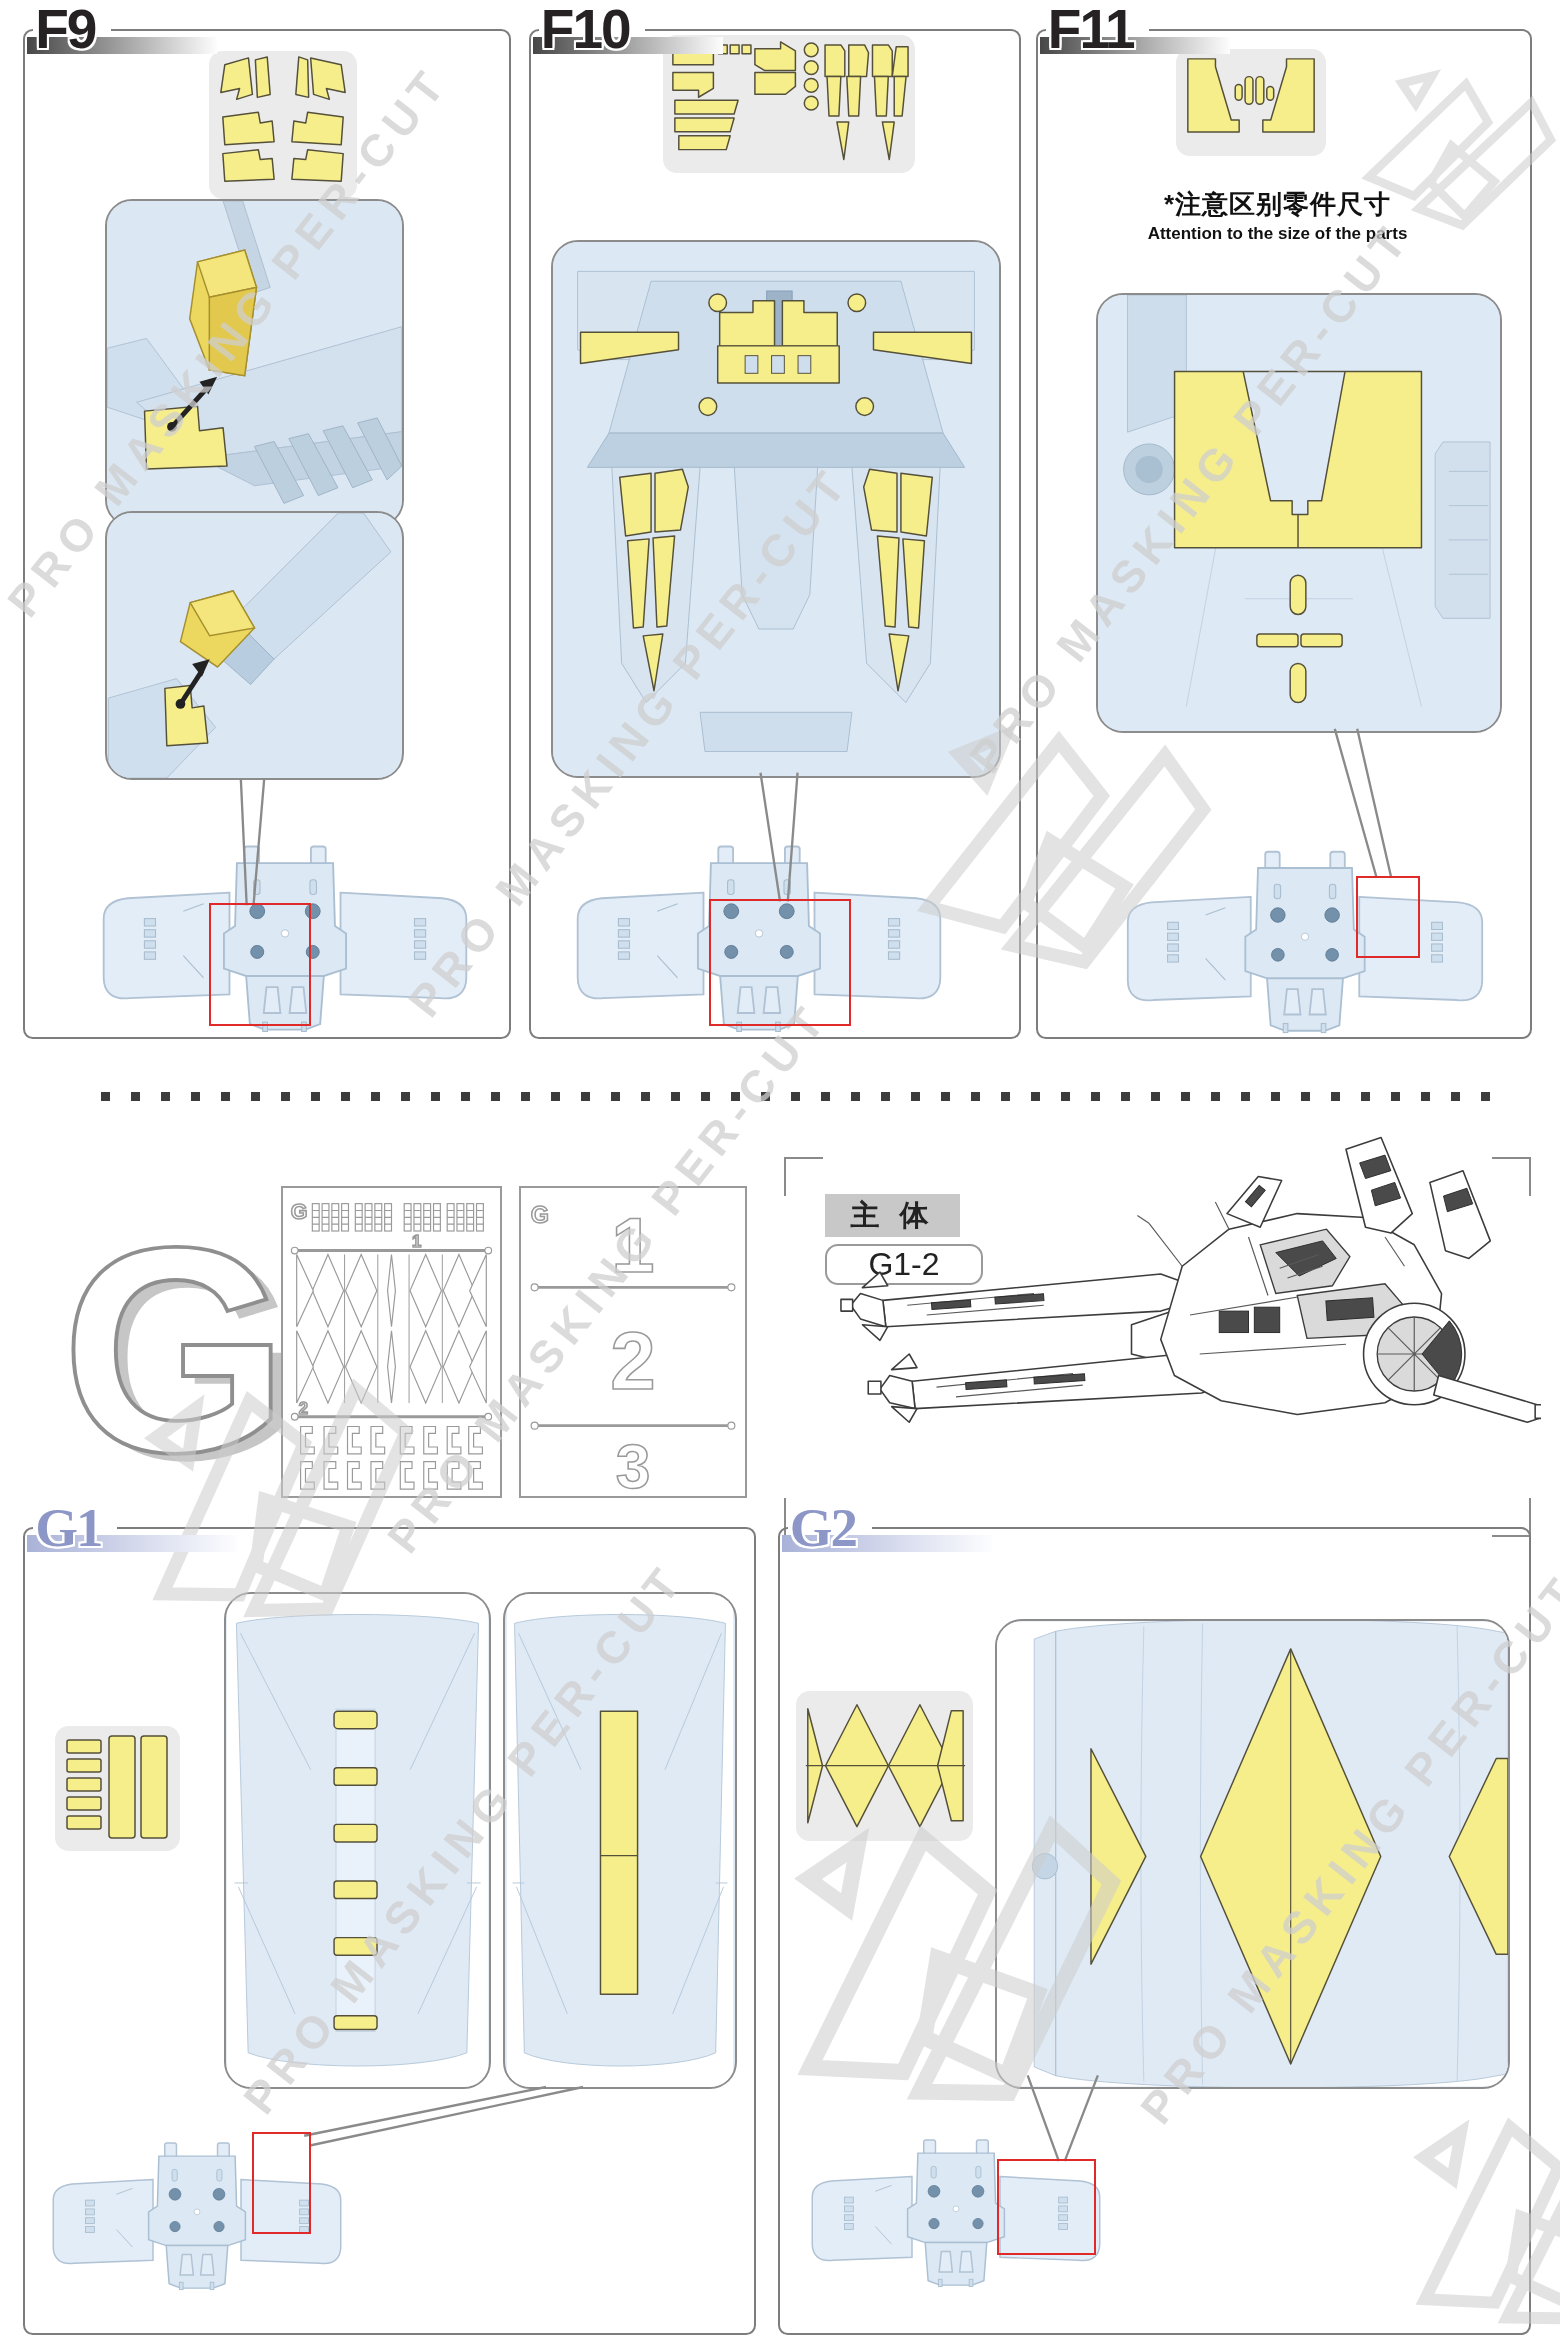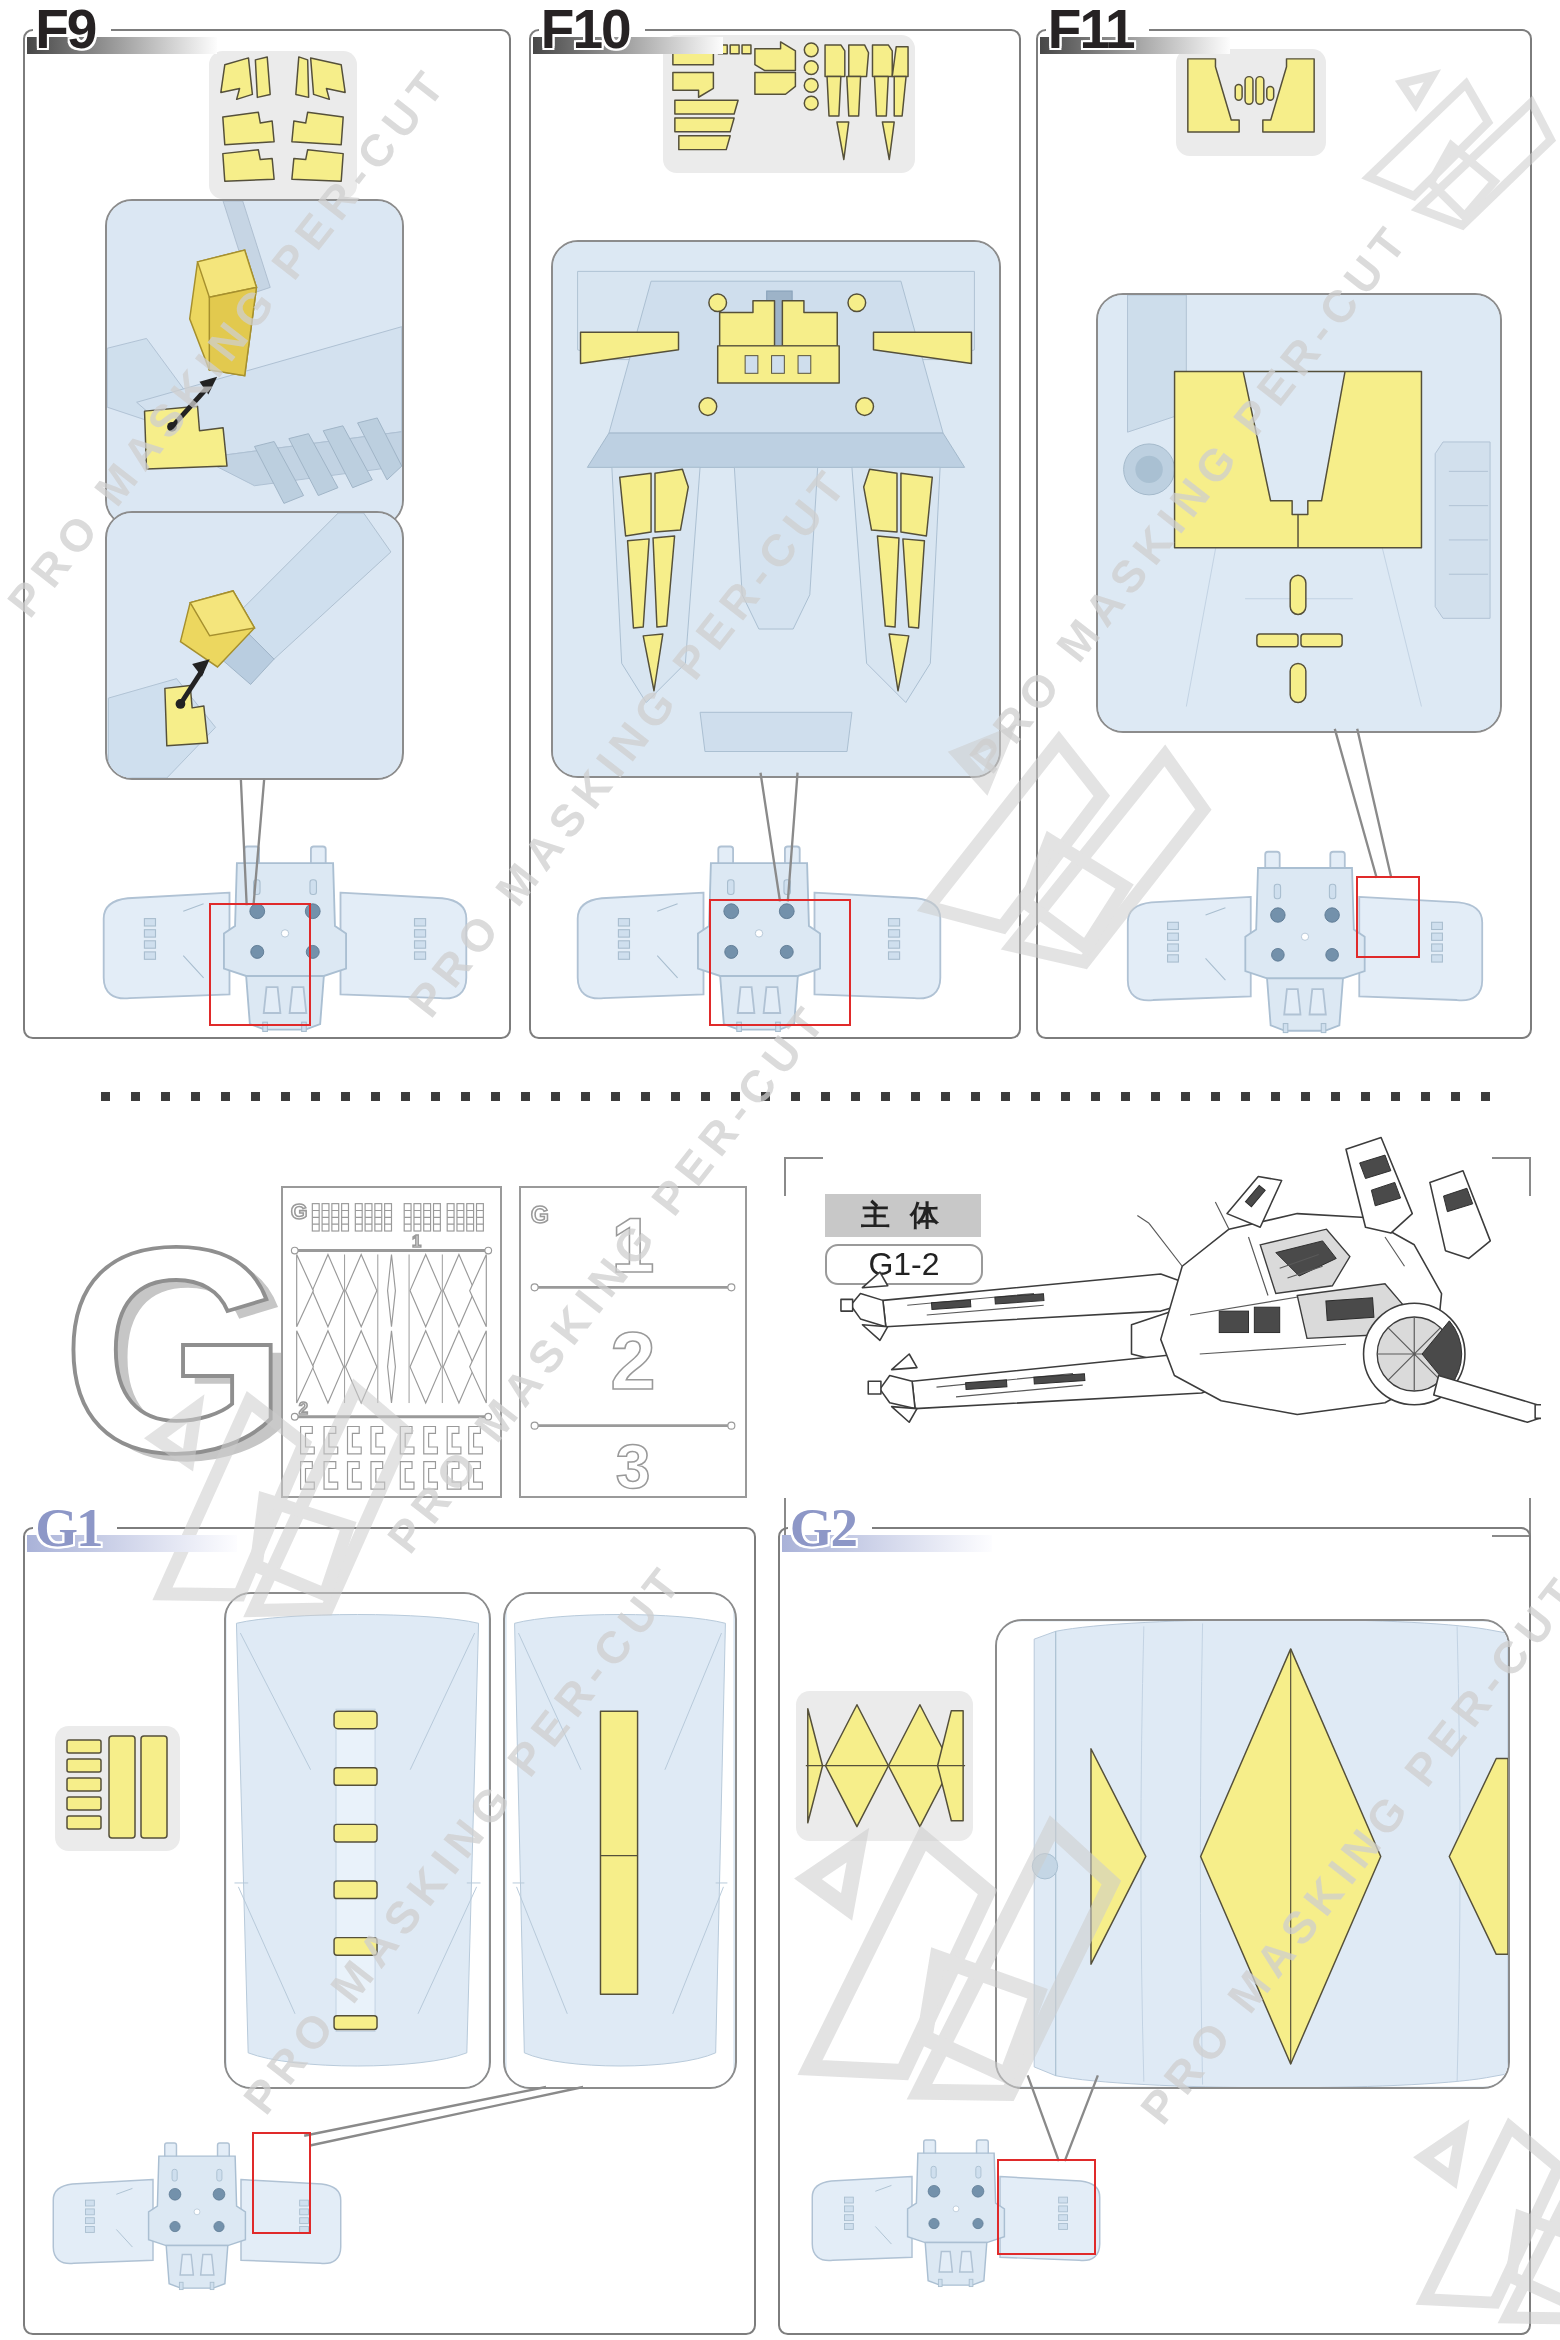--- a/index.html
+++ b/index.html
@@ -289,20 +289,24 @@
     <svg viewBox="0 0 152 108">
       <g class="mask">
         <path d="M12,10 L40,10 L40,18 L56,72 L64,72 L64,84 L12,84 Z"></path>
         <path d="M140,10 L112,10 L112,18 L96,72 L88,72 L88,84 L140,84 Z"></path>
         <rect x="60" y="36" width="7" height="16" rx="3.5"></rect>
         <rect x="70" y="28" width="8" height="28" rx="4"></rect>
         <rect x="81" y="28" width="8" height="28" rx="4"></rect>
         <rect x="92" y="38" width="7" height="14" rx="3.5"></rect>
       </g>
     </svg>
+  </div>
+  <div class="note" style="left:1108px;top:187px;width:339px;">
+    <div class="zh">*注意区别零件尺寸</div>
+    <div class="en">Attention to the size of the parts</div>
   </div>
   <div class="photo" style="left:1096px;top:293px;width:402px;height:436px;">
     <svg viewBox="0 0 410 445">
       <rect width="410" height="445" fill="#dde9f4"></rect>
       <path d="M30,0 L90,0 L90,120 L30,140 Z" fill="#cdddeb" stroke="#b0c2d4"></path>
       <circle cx="52" cy="178" r="26" fill="#bdd0e0" stroke="#a3b8ca"></circle>
       <circle cx="52" cy="178" r="14" fill="#a9c0d2"></circle>
       <path d="M352,150 h48 v180 h-48 l-8,-12 v-156 Z" fill="#d2e0ed" stroke="#b0c2d4"></path>
       <path d="M358,180 h40 M358,215 h40 M358,250 h40 M358,285 h40" stroke="#b0c2d4"></path>
       <path d="M120,258 L90,420 M290,258 L330,420 M150,310 L260,310" stroke="#c2d2e2" fill="none"></path>
@@ -416,21 +420,21 @@
         <circle class="oln" cx="216" cy="244" r="3.6"></circle>
       <text class="olnT" x="115" y="308" font-size="64" stroke-width="2" text-anchor="middle">3</text>
     </svg>
   </div>
 
   <div class="bracket tl" style="left:784px;top:1157px;"></div>
   <div class="bracket tr" style="left:1492px;top:1157px;"></div>
   <div class="bracket bl" style="left:784px;top:1498px;"></div>
   <div class="bracket br" style="left:1492px;top:1498px;"></div>
 
-  <div class="tagzh" style="left:825px;top:1194px;width:156px;height:43px;justify-content:center;">
+  <div class="tagzh" style="left:825px;top:1194px;width:135px;height:43px;justify-content:center;">
     <span>主 体</span>
   </div>
   <div class="tagcode" style="left:825px;top:1244px;width:154px;height:37px;border-radius:13px;">
     <span>G1-2</span>
   </div>
 
   <div style="position:absolute;left:839px;top:1120px;width:702px;height:390px;">
     <svg viewBox="0 0 720 400" style="width:100%;height:100%">
       <path class="ink" d="M300,210 L360,190 L420,195 L430,240 L360,255 L300,240 Z"></path>
       <g>

